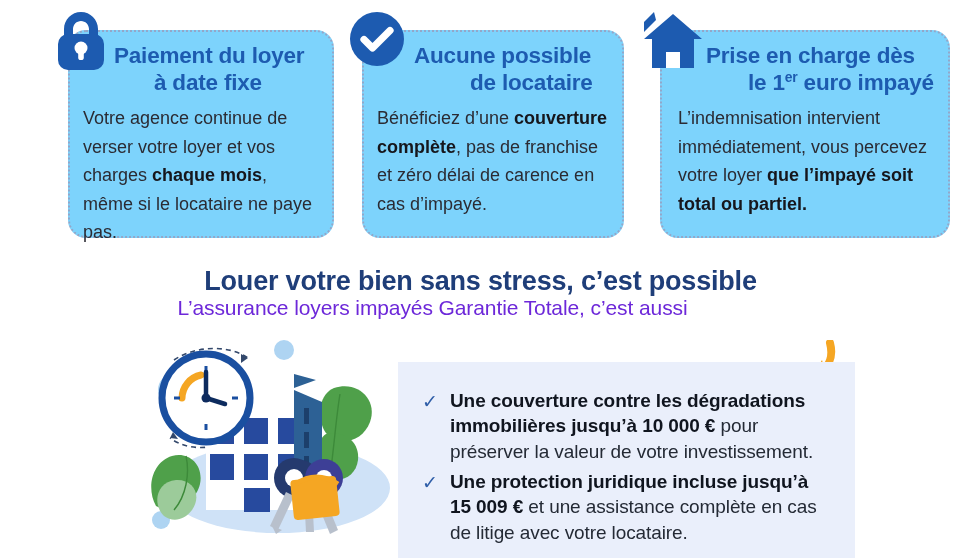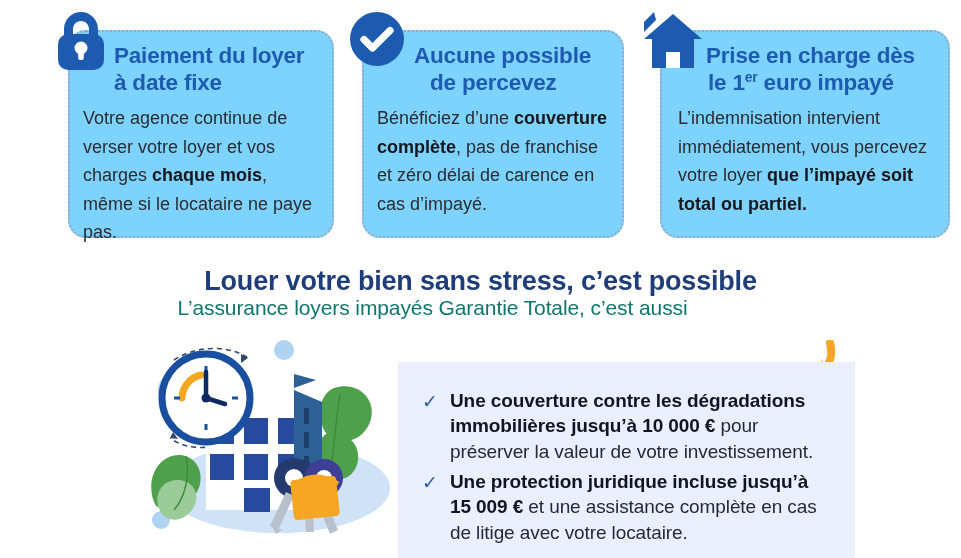--- a/index.html
+++ b/index.html
@@ -26,40 +26,40 @@
 
   .card-title{
     position:absolute;z-index:2;
     color:#1d5bb0;font-weight:bold;font-size:22.5px;line-height:27px;
     letter-spacing:-0.2px;
   }
   .card.c1 .card-title{left:44px;top:10px;width:220px;}
   .card.c2 .card-title{left:50px;top:10px;width:205px;}
   .card.c3 .card-title{left:44px;top:10px;width:250px;}
 
-  .card-title .ti2{display:block;}
+  .card-title .ti2{display:block;margin-left:40px;}
   .card.c2 .card-title .ti2{padding-left:16px;}
   .card.c3 .card-title .ti2{padding-left:2px;}
   sup.ord{font-size:0.62em;vertical-align:super;line-height:0;}
 
   .card-body{
     position:absolute;left:13px;right:10px;top:72px;
     color:#2b2b33;font-size:18px;line-height:28.5px;
   }
   .card.c3 .card-body{left:16px;top:72px;}
   .card-body b{font-weight:bold;color:#16161c;}
 
   
   .headline{
     position:absolute;left:0;top:266px;width:961px;text-align:center;
     color:#1f3e79;font-weight:bold;font-size:27px;letter-spacing:-0.2px;
   }
   .subhead{
     position:absolute;left:0;top:296px;width:865px;text-align:center;
-    color:#0f766e;font-size:21px;letter-spacing:-0.1px;
+    color:#6d28d9;font-size:21px;letter-spacing:-0.1px;
   }
 
   
   .panel{
     position:absolute;left:398px;top:362px;width:457px;height:196px;
     background:#eaeffb;
   }
   .bullet{position:absolute;left:24px;width:408px;display:flex;}
   .bullet.b1{top:26px;}
   .bullet.b2{top:107px;}
@@ -101,21 +101,21 @@
 
     <div class="card c2">
       <span class="card-icon">
         <svg width="58" height="58" viewBox="0 0 58 58">
           <circle cx="29" cy="29" r="27" fill="#1d5bb0"></circle>
           <path d="M16 29.5l8.5 8.5L42 20.5" stroke="#ffffff" stroke-width="7.2" fill="none" stroke-linecap="round" stroke-linejoin="round"></path>
         </svg>
       </span>
       <div class="card-title">
         <span class="ti1">Aucune possible</span>
-        <span class="ti2">de percevez</span>
+        <span class="ti2">de locataire</span>
       </div>
       <div class="card-body"><span>Bénéficiez d’une </span><b>couverture complète</b><span>, pas de franchise et zéro délai de carence en cas d’impayé.</span></div>
     </div>
 
     <div class="card c3">
       <span class="card-icon">
         <svg width="66" height="62" viewBox="0 0 66 62">
           <path d="M33 4L4 29h8v29h14V42h14v16h14V29h8L33 4z" fill="#1d5bb0"></path>
           <path d="M14 2L4 12v10L16 10z" fill="#1d5bb0"></path>
           <path d="M26 42h14v16H26z" fill="#ffffff"></path>

